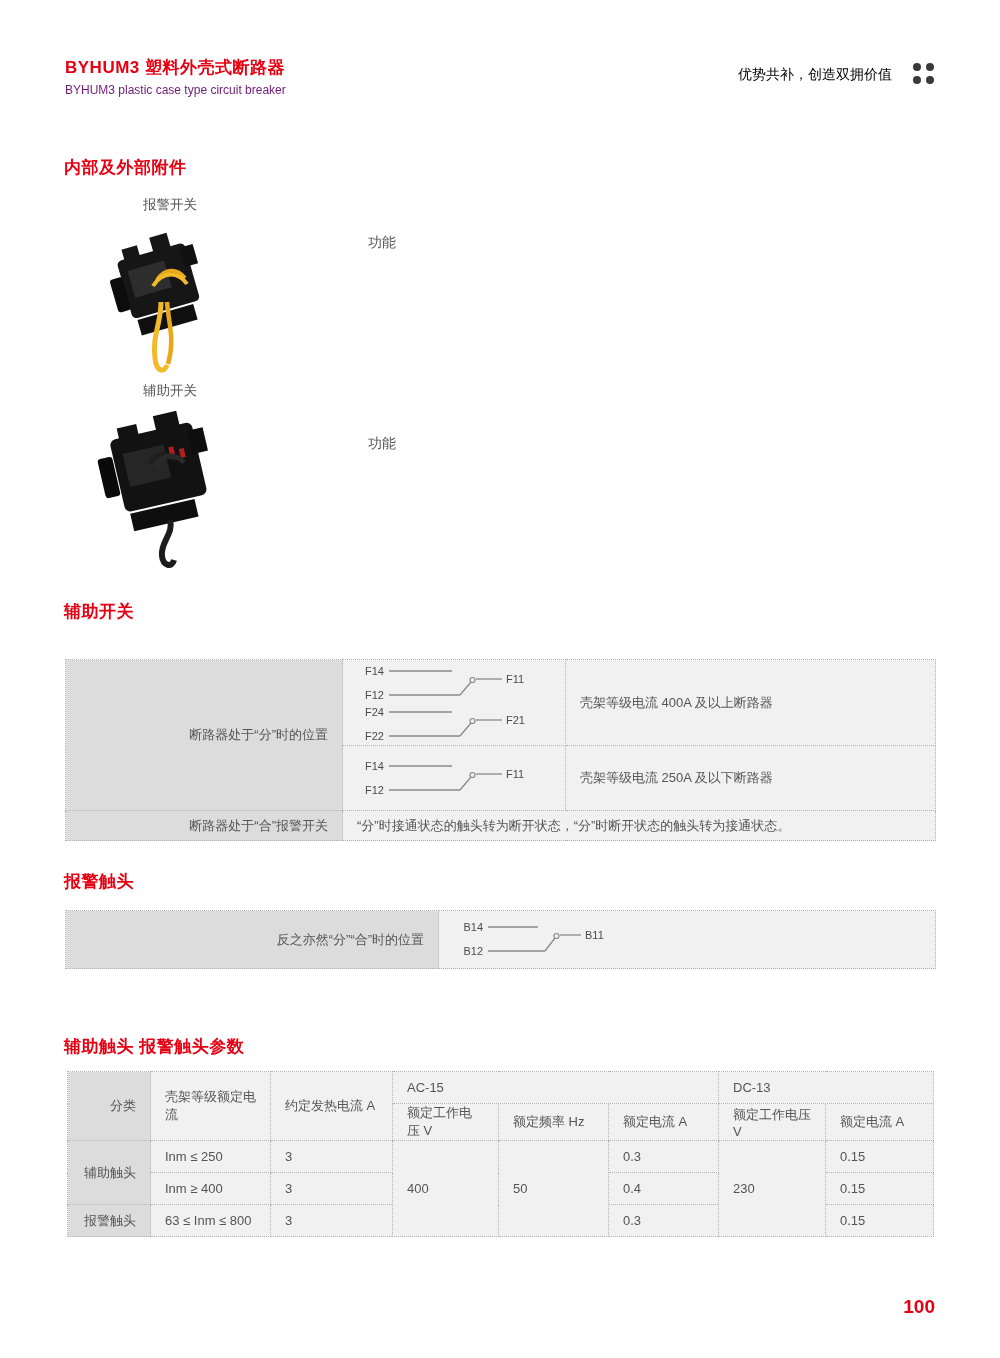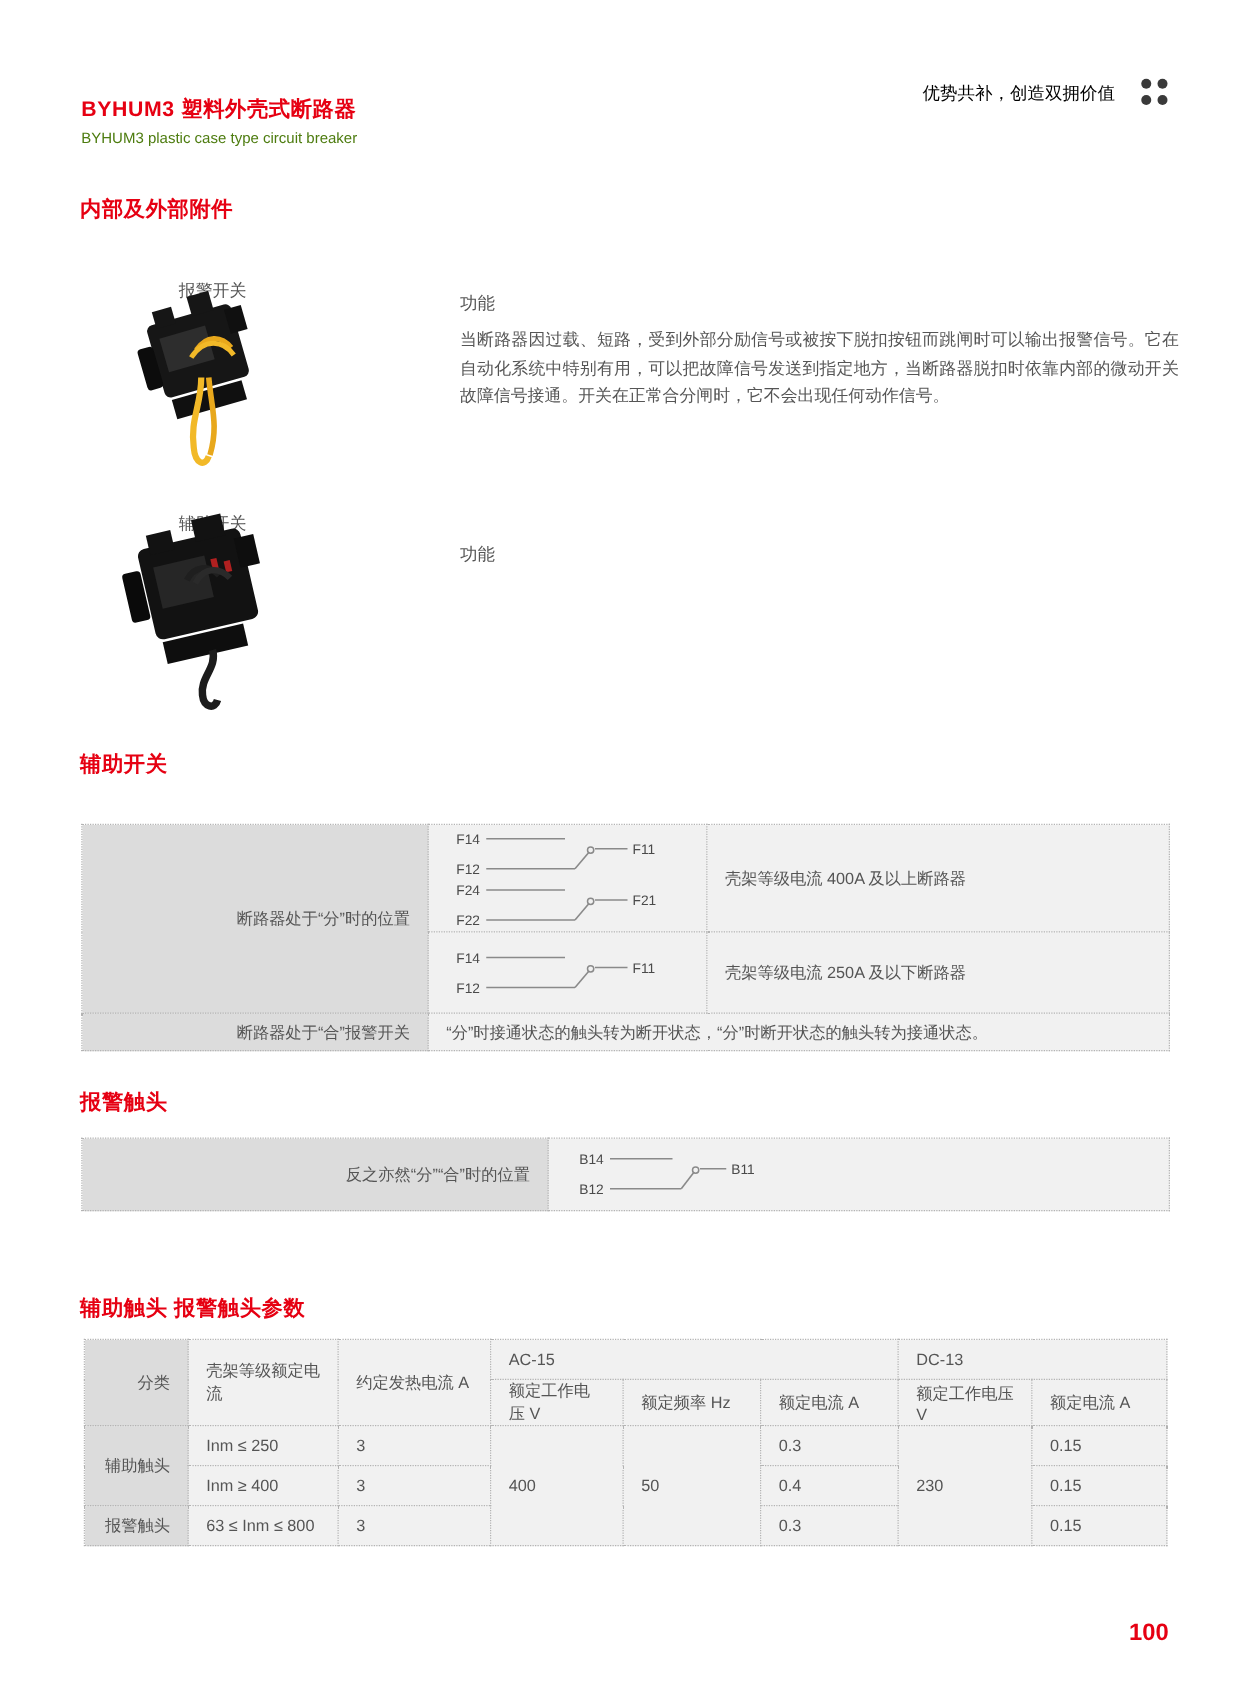--- a/index.html
+++ b/index.html
@@ -1,32 +1,32 @@
 <!DOCTYPE html>
 <html><head>
 <meta charset="utf-8">
 <style>
   * { margin:0; padding:0; box-sizing:border-box; }
   html,body { background:#ffffff; }
   body { font-family:"Liberation Sans","DejaVu Sans",sans-serif; }
   .page { position:relative; width:1000px; height:1358px; background:#fff; overflow:hidden; }
 
   
-  .header-left { position:absolute; left:65px; top:76px; }
+  .header-left { position:absolute; left:65px; top:56px; }
   .title-zh { font-size:17px; font-weight:bold; color:#e60012; letter-spacing:0.5px; }
-  .title-en { font-size:12px; color:#4d7c0f; margin-top:4px; }
+  .title-en { font-size:12px; color:#701a75; margin-top:4px; }
   .slogan { position:absolute; top:66px; right:108px; font-size:14px; color:#000000; }
   .logo-dots { position:absolute; left:913px; top:63px; display:grid; grid-template-columns:repeat(2,8px); grid-gap:5px; }
   .logo-dots i { width:8px; height:8px; border-radius:50%; background:#3a3a3a; display:block; }
 
   
   .sec-title { position:absolute; font-size:17px; font-weight:bold; color:#e60012; letter-spacing:0.5px; }
 
   
-  .acc-label { position:absolute; font-size:13.5px; color:#555;margin-top:28px; }
+  .acc-label { position:absolute; font-size:13.5px; color:#555; }
   .photo { position:absolute; }
   .func-block { position:absolute; width:575px; }
   .func-title { font-size:14px; color:#555; margin-bottom:9px; }
   .func-text { font-size:13.5px; color:#555; line-height:22.5px; text-align:justify; }
   .action-title { font-size:14px; color:#555; margin-top:9px; }
 
   
   table.grid { position:absolute; border-collapse:collapse; table-layout:fixed; }
   table.grid td { border:1px dotted #b3b3b3; font-size:13px; color:#555; padding:0 14px; vertical-align:middle; }
   td.cat { background:#dcdcdc;text-align:right; }
@@ -72,21 +72,20 @@
       <rect x="24" y="88" width="58" height="16" fill="#101010"></rect>
     </g>
     <path d="M52 56 C60 44 72 44 80 54" stroke="#e8a81c" stroke-width="4" fill="none"></path>
     <path d="M48 62 C58 46 74 48 82 60" stroke="#f2b928" stroke-width="4" fill="none"></path>
     <path d="M56 78 C56 100 47 112 50 134 C51 147 59 150 62 141" stroke="#f2b928" stroke-width="5" fill="none"></path>
     <path d="M62 78 C64 102 70 116 63 140" stroke="#e8a81c" stroke-width="4.5" fill="none"></path>
   </svg>
 
   <div class="func-block" style="left:368px; top:234px;">
     <div class="func-title">功能</div>
-    <div class="func-text">当断路器因过载、短路，受到外部分励信号或被按下脱扣按钮而跳闸时可以输出报警信号。它在自动化系统中特别有用，可以把故障信号发送到指定地方，当断路器脱扣时依靠内部的微动开关故障信号接通。开关在正常合分闸时，它不会出现任何动作信号。</div>
   </div>
 
   <div class="acc-label" style="left:143px; top:382px;">辅助开关</div>
   <svg class="photo" style="left:88px; top:402px;" width="150" height="172" viewBox="0 0 150 172">
     <g transform="rotate(-13 72 72)">
       <rect x="30" y="28" width="84" height="74" rx="6" fill="#121212"></rect>
       <rect x="40" y="18" width="20" height="16" fill="#121212"></rect>
       <rect x="78" y="14" width="24" height="18" fill="#121212"></rect>
       <rect x="108" y="36" width="16" height="24" fill="#0e0e0e"></rect>
       <rect x="40" y="44" width="42" height="34" fill="#262626"></rect>

